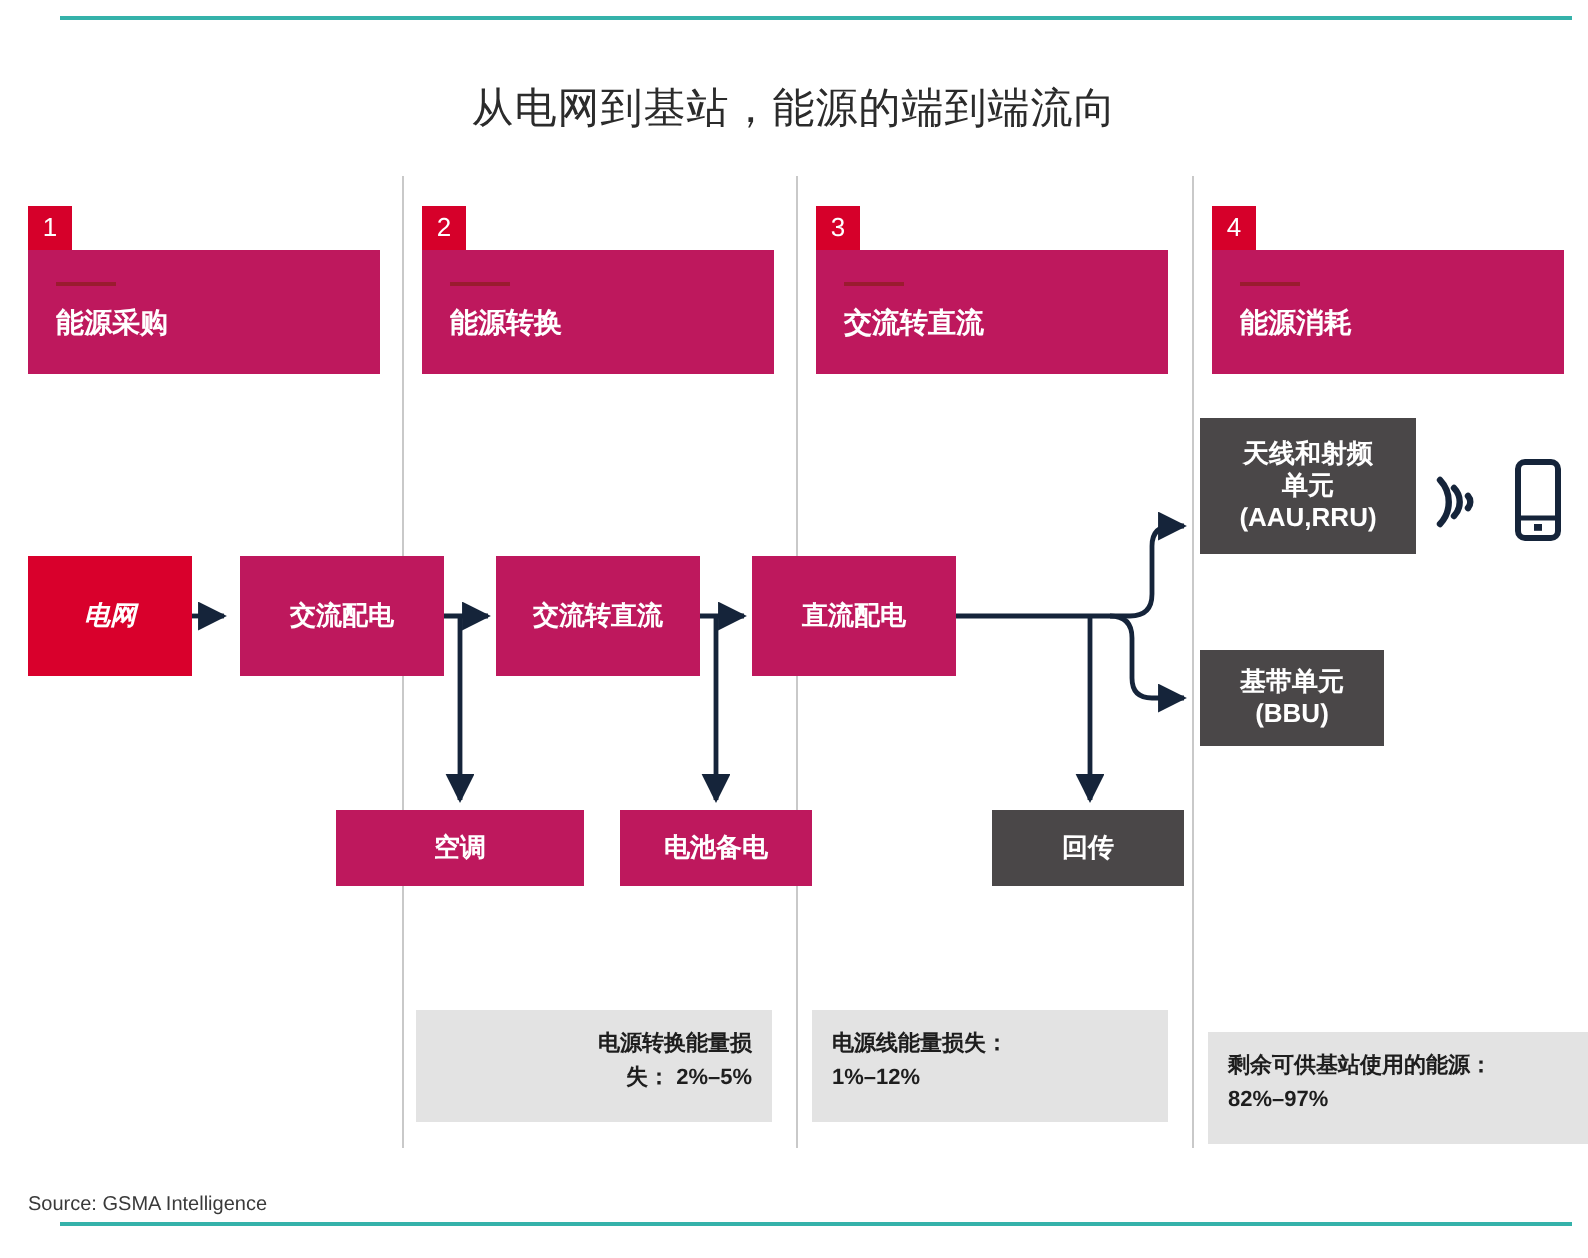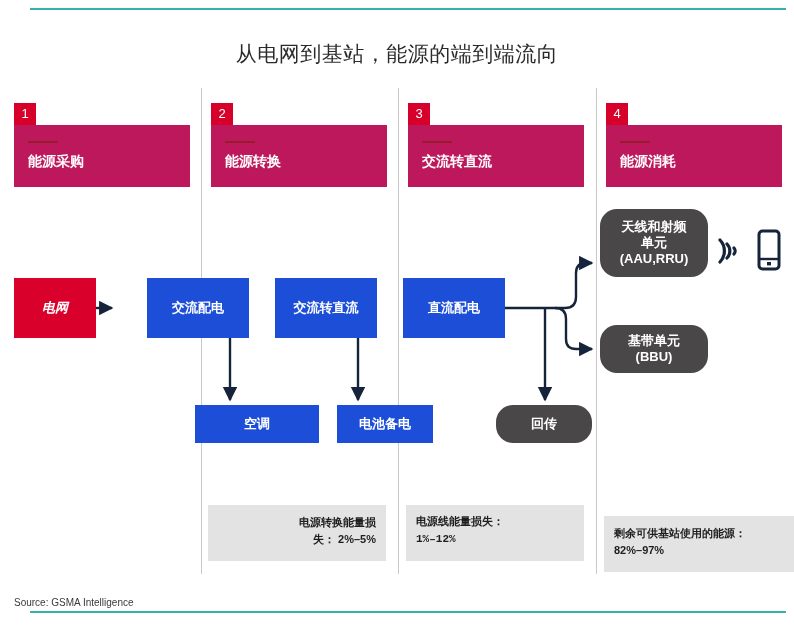--- a/index.html
+++ b/index.html
@@ -42,22 +42,22 @@
     color:#ffffff;font-size:14px;font-weight:700;
   }
 
   
   .node{
     position:absolute;display:flex;align-items:center;justify-content:center;
     text-align:center;color:#ffffff;font-weight:700;font-size:13px;line-height:16px;
     box-sizing:border-box;padding:2px 4px;
   }
   .node.red{background:#D9002C;}
-  .node.teal{background:#1d4ed8;margin-left:27px;}
-  .node.gray{background:#4A4748;border-radius:17px;}
+  .node.teal{background:#be185d;}
+  .node.gray{background:#4A4748;}
 
   
   .note{
     position:absolute;background:#E3E3E3;box-sizing:border-box;
     padding:9px 10px 0 10px;
     font-size:11px;color:#1E1E1E;line-height:17px;
   }
   .note .l1{font-weight:700;}
   .note .l2{font-weight:700;}
 
@@ -168,21 +168,21 @@
   <div class="node teal" style="left:310px;top:405px;width:96px;height:38px;">
     <span>电池备电</span>
   </div>
 
   <div class="node gray" style="left:600px;top:209px;width:108px;height:68px;flex-direction:column;">
     <span>天线和射频</span>
     <span>单元</span>
     <span>(AAU,RRU)</span>
   </div>
 
-  <div class="node gray" style="left:600px;top:325px;width:108px;height:48px;flex-direction:column;text-align:right;">
+  <div class="node gray" style="left:600px;top:325px;width:92px;height:48px;flex-direction:column;text-align:right;">
     <span>基带单元</span>
     <span>(BBU)</span>
   </div>
 
   <svg style="position:absolute;left:714px;top:232px;width:34px;height:38px;" viewBox="0 0 34 38">
     <g fill="none" stroke="#15243A" stroke-width="3.2" stroke-linecap="round">
       <path d="M6,8 A16,16 0 0 1 6,30"></path>
       <path d="M13,12 A10,10 0 0 1 13,26"></path>
       <path d="M20,16 A4.5,4.5 0 0 1 20,22"></path>
     </g>
@@ -192,21 +192,21 @@
     <rect x="3" y="3" width="20" height="38" rx="3.5" ry="3.5" fill="none" stroke="#15243A" stroke-width="3"></rect>
     <line x1="3.5" y1="31" x2="22.5" y2="31" stroke="#15243A" stroke-width="2.4"></line>
     <rect x="11" y="34" width="4" height="3.4" fill="#15243A"></rect>
   </svg>
 
   <div class="note" style="left:208px;top:505px;width:178px;height:56px;text-align:right;">
     <div class="l1">电源转换能量损</div>
     <div class="l2">失： 2%–5%</div>
   </div>
 
-  <div class="note" style="left:406px;top:505px;width:178px;height:56px;font-family:Liberation Mono, monospace;">
+  <div class="note" style="left:406px;top:505px;width:178px;height:56px;">
     <div class="l1">电源线能量损失：</div>
     <div class="l2">1%–12%</div>
   </div>
 
   <div class="note" style="left:604px;top:505px;width:198px;height:56px;margin-top:11px;">
     <div class="l1">剩余可供基站使用的能源：</div>
     <div class="l2">82%–97%</div>
   </div>
 
   <div class="source">Source: GSMA Intelligence</div>

